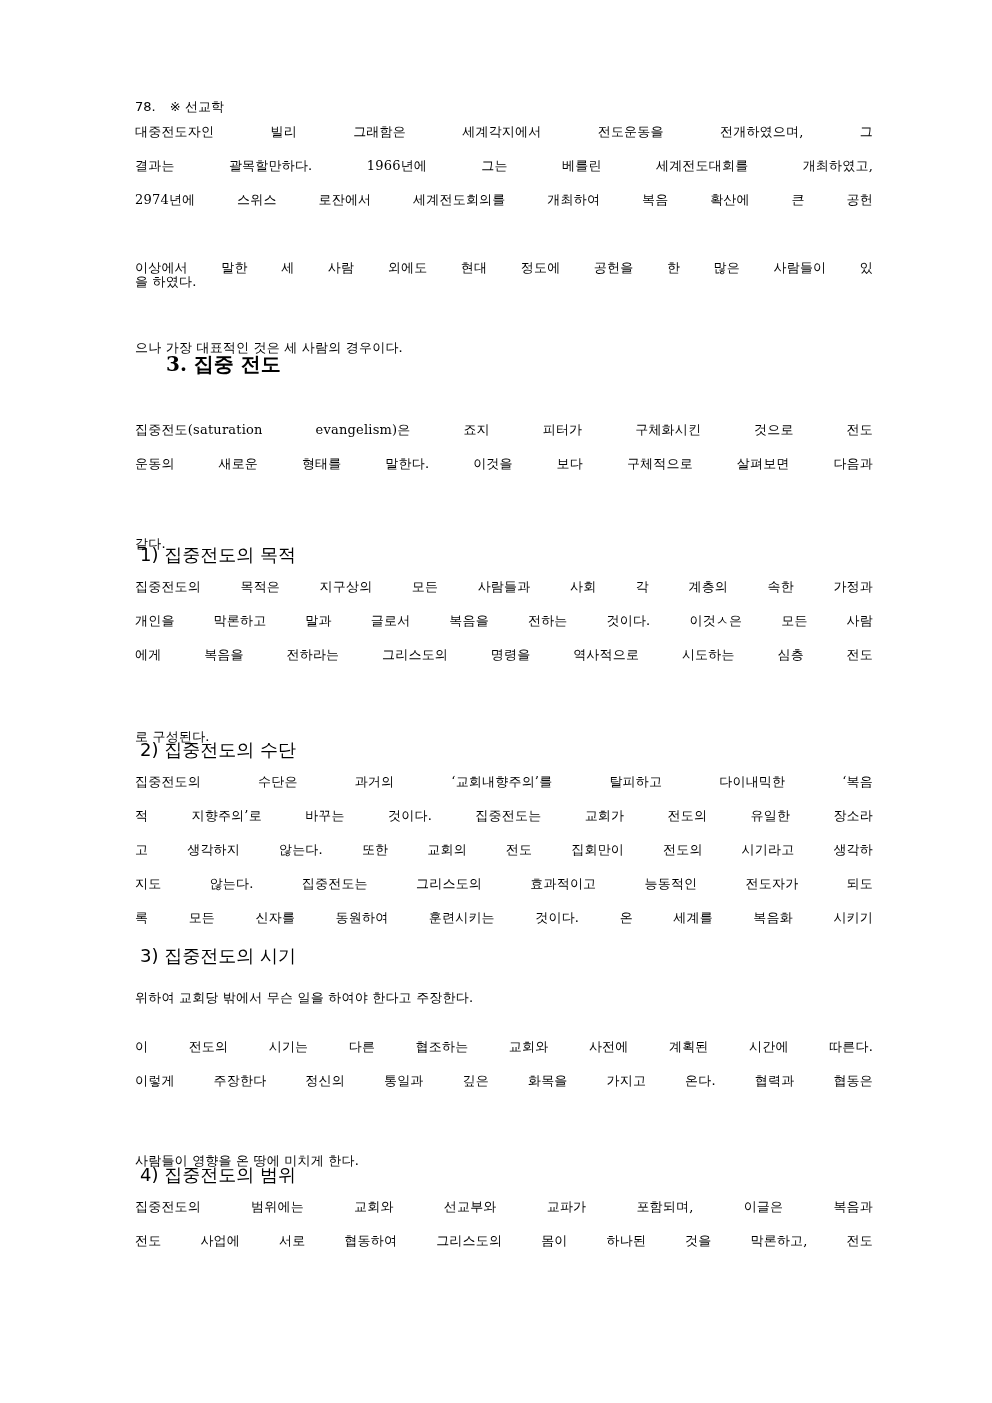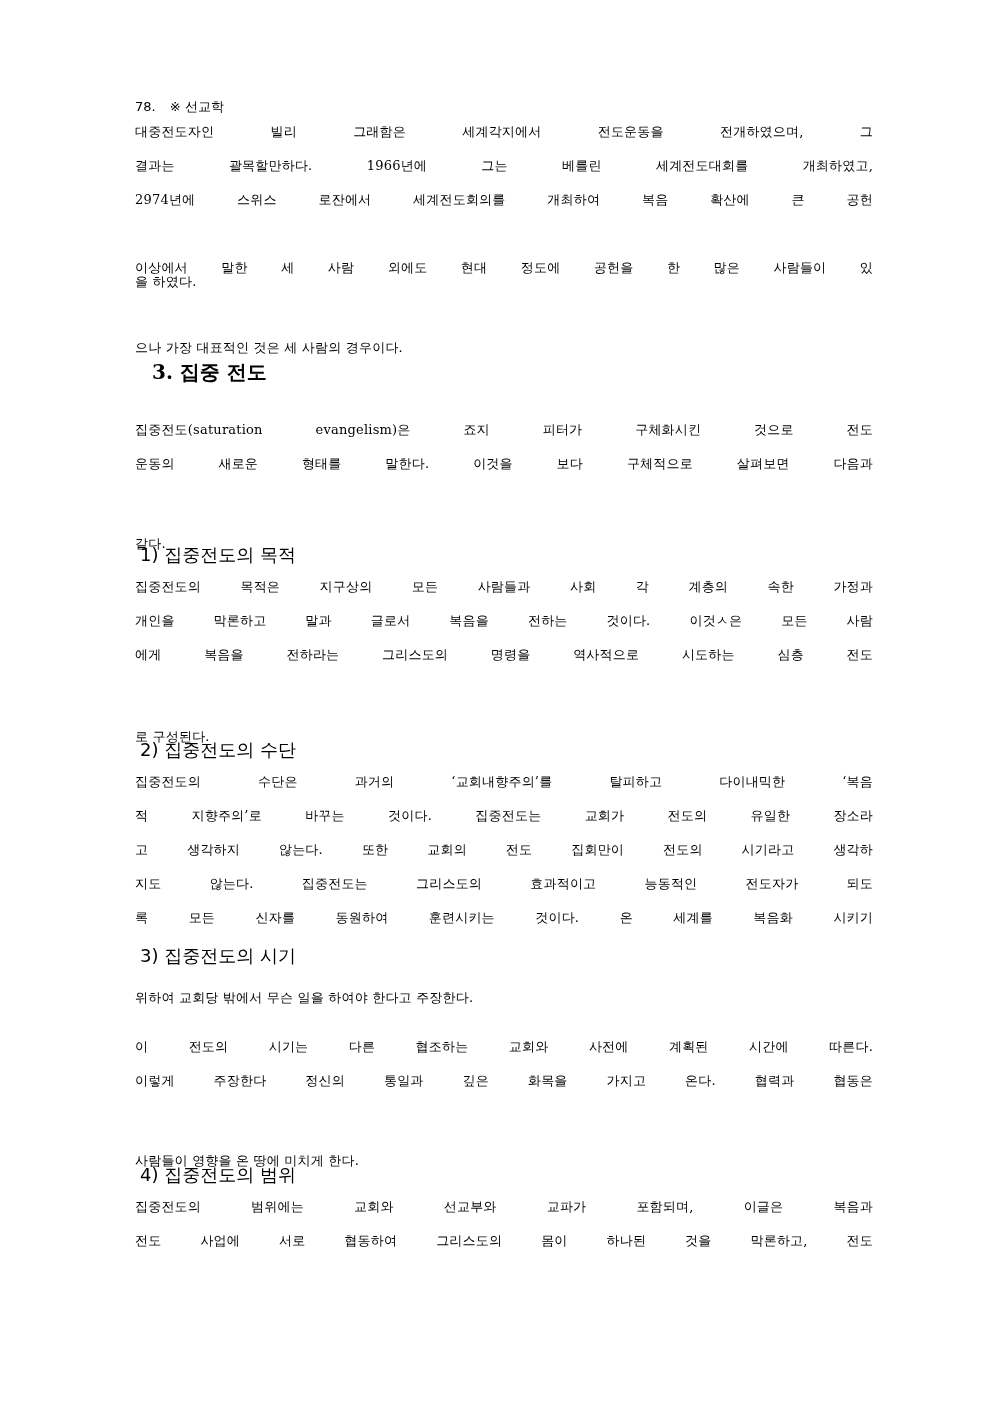--- a/index.html
+++ b/index.html
@@ -44,26 +44,25 @@
       text-align: justify;
       text-align-last: justify;
       letter-spacing: 0.2px;
     }
     .line.last {
       text-align-last: left;
       margin-top: 48px;
     }
     .heading {
       position: absolute;
-      left: 152px;
+      left: 166px;
       font-size: 20px;
       line-height: 24px;
       font-weight: bold;
       white-space: nowrap;
-      margin-top: 8px;
     }
     .subheading {
       position: absolute;
       left: 140px;
       font-size: 18px;
       line-height: 24px;
       font-family: "DejaVu Sans", "Liberation Sans", sans-serif;
       white-space: nowrap;
     }
   </style>

